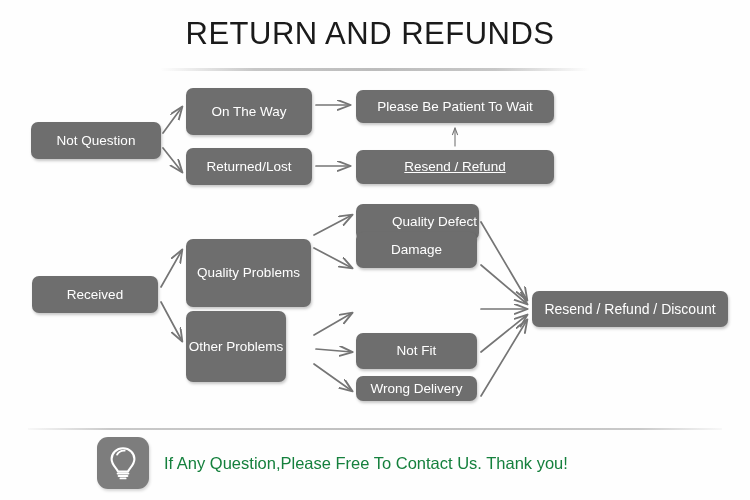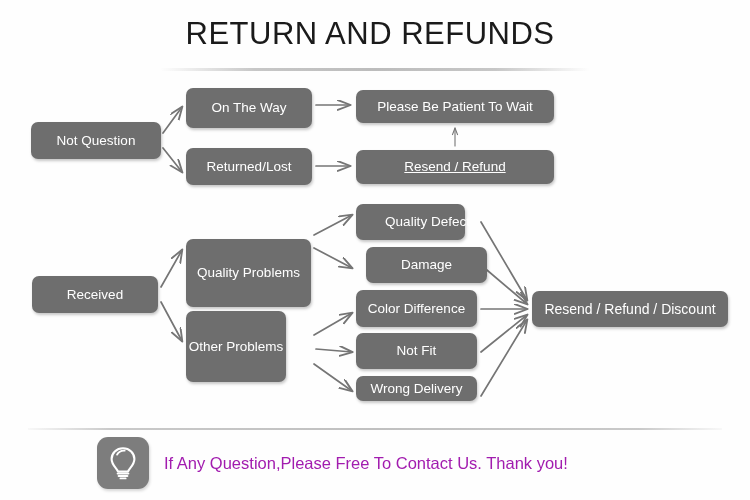--- a/index.html
+++ b/index.html
@@ -106,21 +106,21 @@
     height: 52px;
     border-radius: 11px;
     background: #7d7d7d;
     display: flex;
     align-items: center;
     justify-content: center;
     box-shadow: 1px 2px 3px rgba(0,0,0,0.16);
   }
   .footer-text {
     font-size: 16.5px;
-    color: #a21caf;
+    color: #15803d;
     white-space: nowrap;
     text-align: center;
   }
 </style>
 </head>
 <body>
 
 <div id="root">
 
   <div class="title">RETURN AND REFUNDS</div>
@@ -165,39 +165,38 @@
       <line x1="481" y1="222" x2="527" y2="300" marker-end="url(#ah)"></line>
       <line x1="481" y1="265" x2="527" y2="304" marker-end="url(#ah)"></line>
       <line x1="481" y1="309" x2="527" y2="309" marker-end="url(#ah)"></line>
       <line x1="481" y1="352" x2="527" y2="315" marker-end="url(#ah)"></line>
       <line x1="481" y1="396" x2="527" y2="320" marker-end="url(#ah)"></line>
     </g>
   </svg>
 
   <div class="node" style="left:31px; top:122px; width:130px; height:37px;">Not Question</div>
 
-  <div class="node" style="left:186px; top:88px; width:126px; height:40px;">On The Way</div>
+  <div class="node" style="left:186px; top:88px; width:126px; height:47px;">On The Way</div>
 
   <div class="node" style="left:186px; top:148px; width:126px; height:37px;">Returned/Lost</div>
 
   <div class="node" style="left:356px; top:90px; width:198px; height:33px;">Please Be Patient To Wait</div>
 
   <div class="node" style="left:356px; top:150px; width:198px; height:34px;text-decoration:underline;">Resend / Refund</div>
 
   <div class="node" style="left:32px; top:276px; width:126px; height:37px;">Received</div>
 
   <div class="node" style="left:186px; top:208px; width:125px; height:68px;margin-top:31px;">Quality Problems</div>
 
   <div class="node" style="left:186px; top:311px; width:100px; height:71px;">Other Problems</div>
 
-  <div class="node" style="left:356px; top:204px; width:109px; height:36px;padding-left:40px;">Quality Defect</div>
-
-  <div class="node" style="left:356px; top:247px; width:121px; height:36px;margin-left:10px;">Damage</div>
-
-  <div class="node" style="left:356px; top:290px; width:121px; height:37px;">Color Difference</div>
+  <div class="node" style="left:356px; top:204px; width:123px; height:36px;padding-left:40px;">Quality Defect</div>
+
+  <div class="node" style="left:356px; top:232px; width:121px; height:36px;">Damage</div>
+
 
   <div class="node" style="left:356px; top:333px; width:121px; height:36px;">Not Fit</div>
 
   <div class="node" style="left:356px; top:376px; width:121px; height:25px;">Wrong Delivery</div>
 
   <div class="node" style="left:532px; top:291px; width:196px; height:36px; font-size:14px;">Resend / Refund / Discount</div>
 
   <div class="footer-rule"></div>
 
   <div class="footer">

